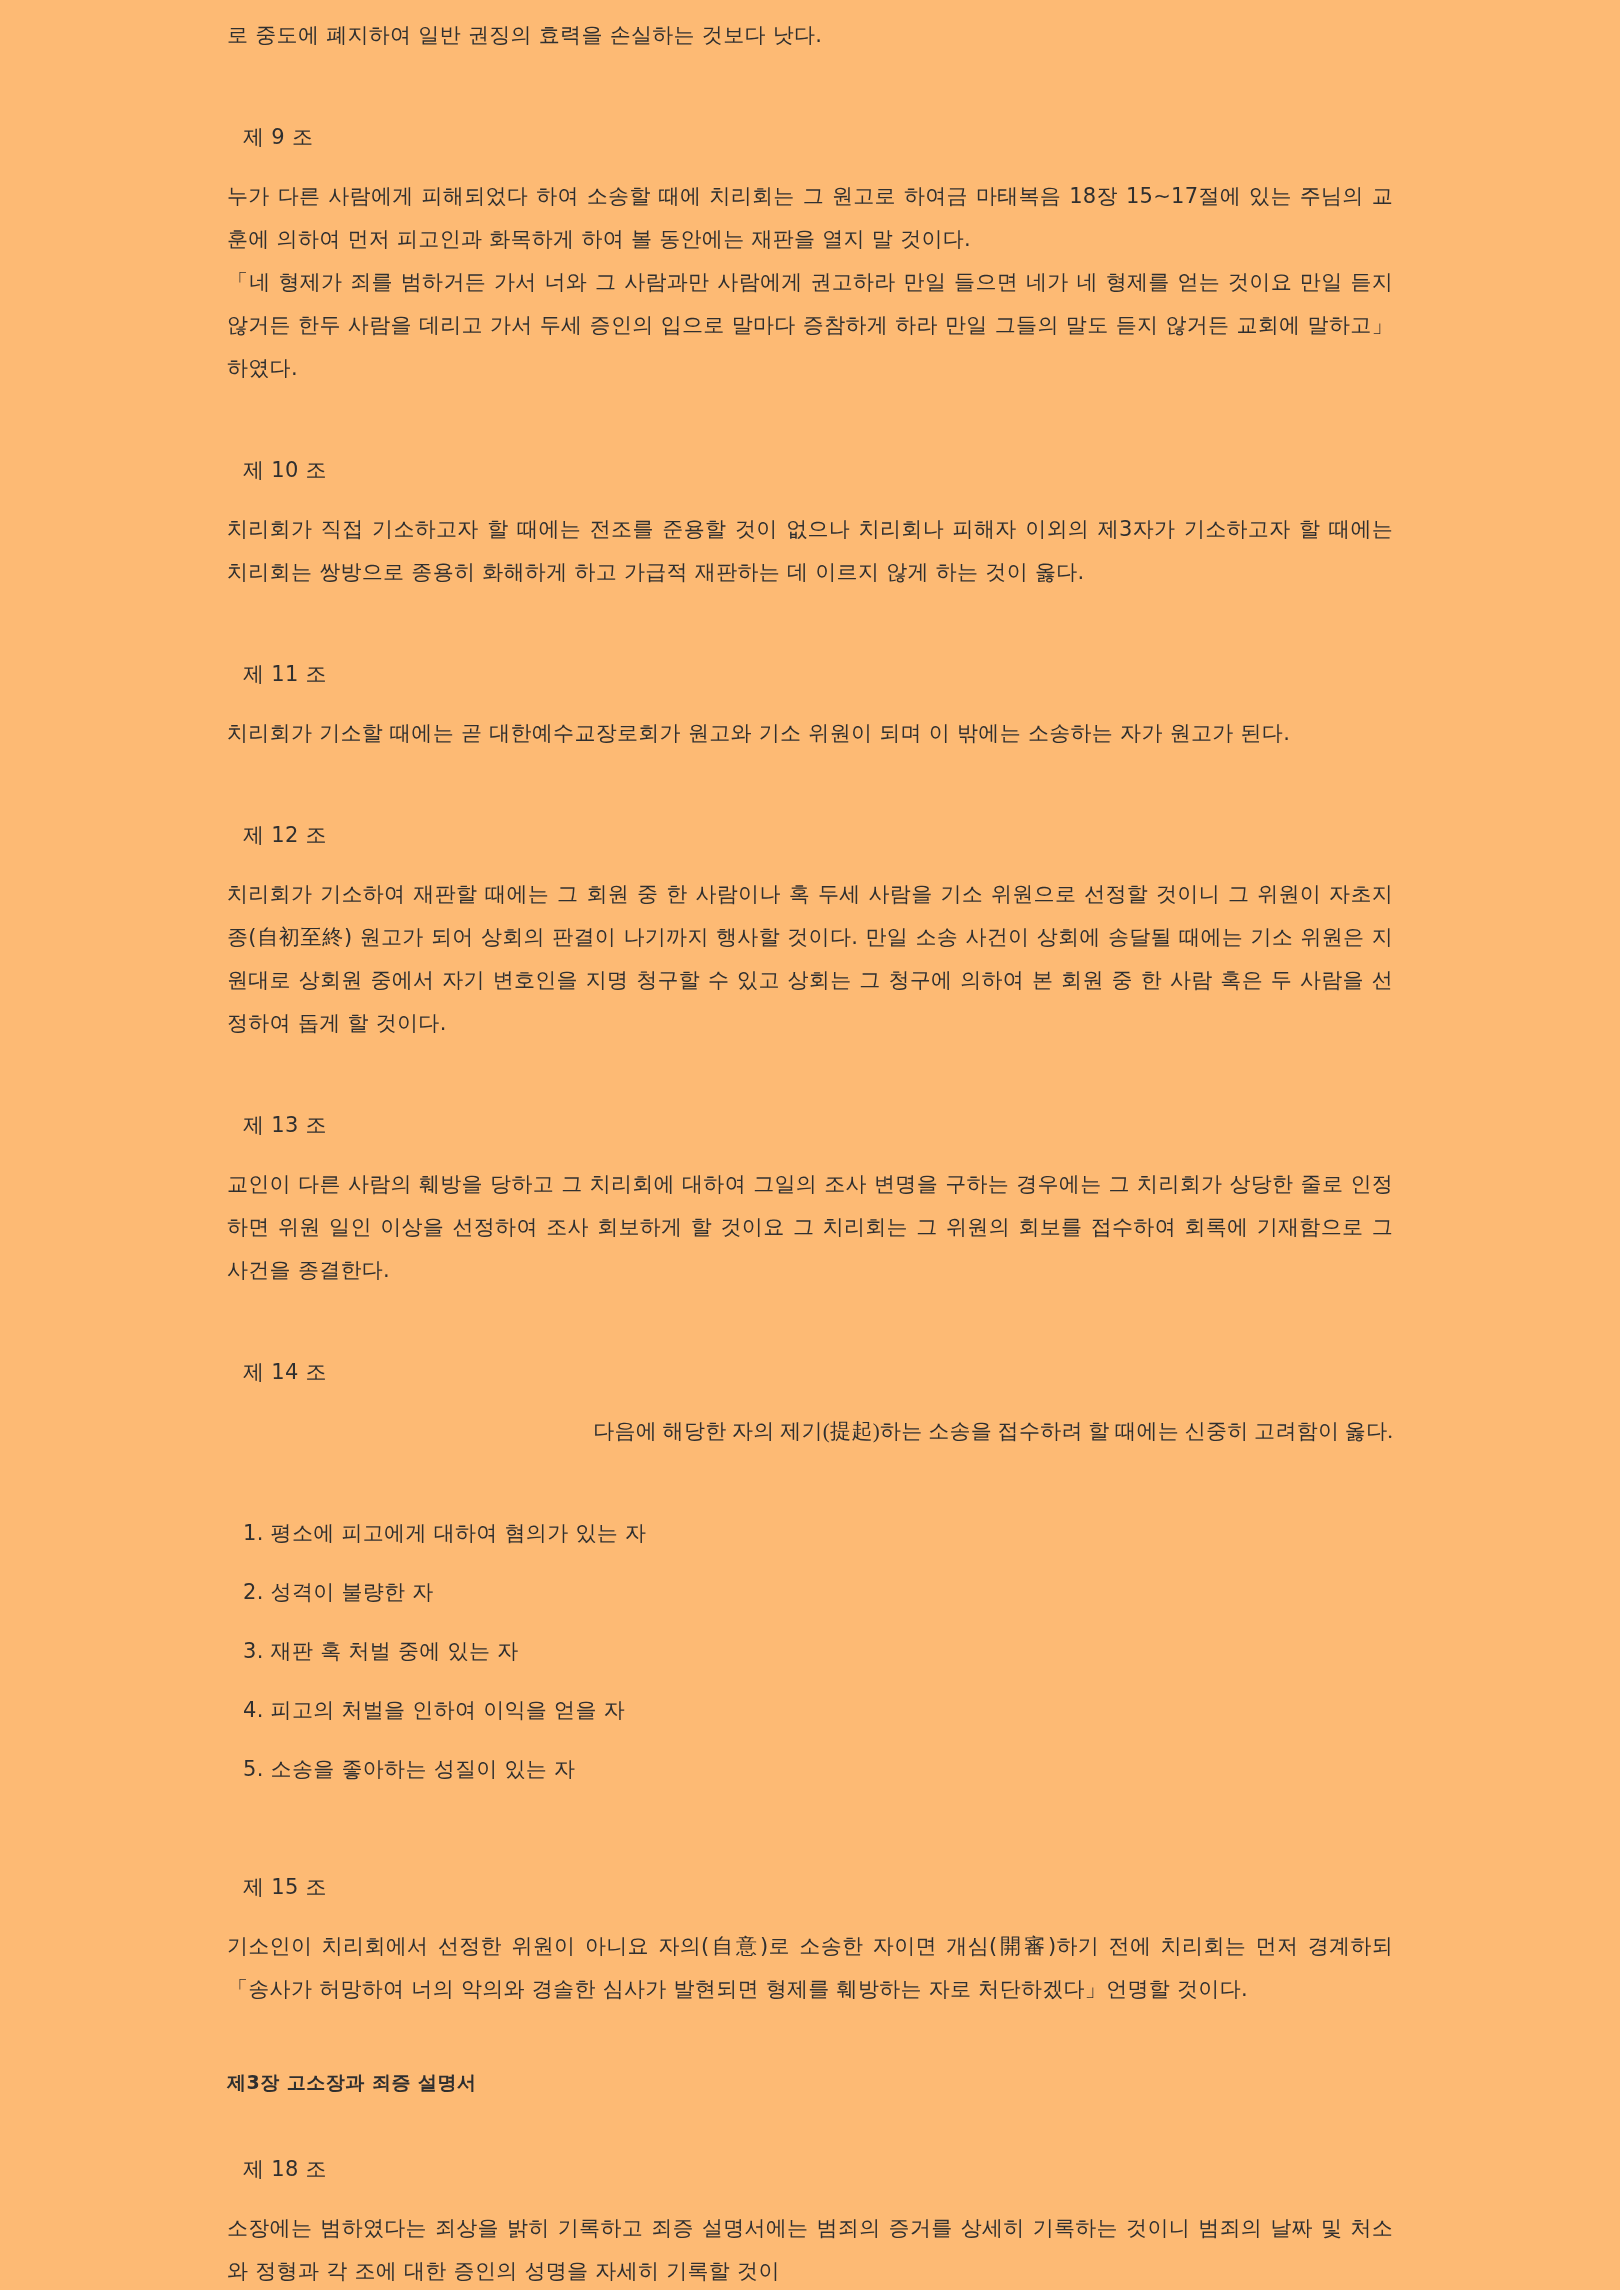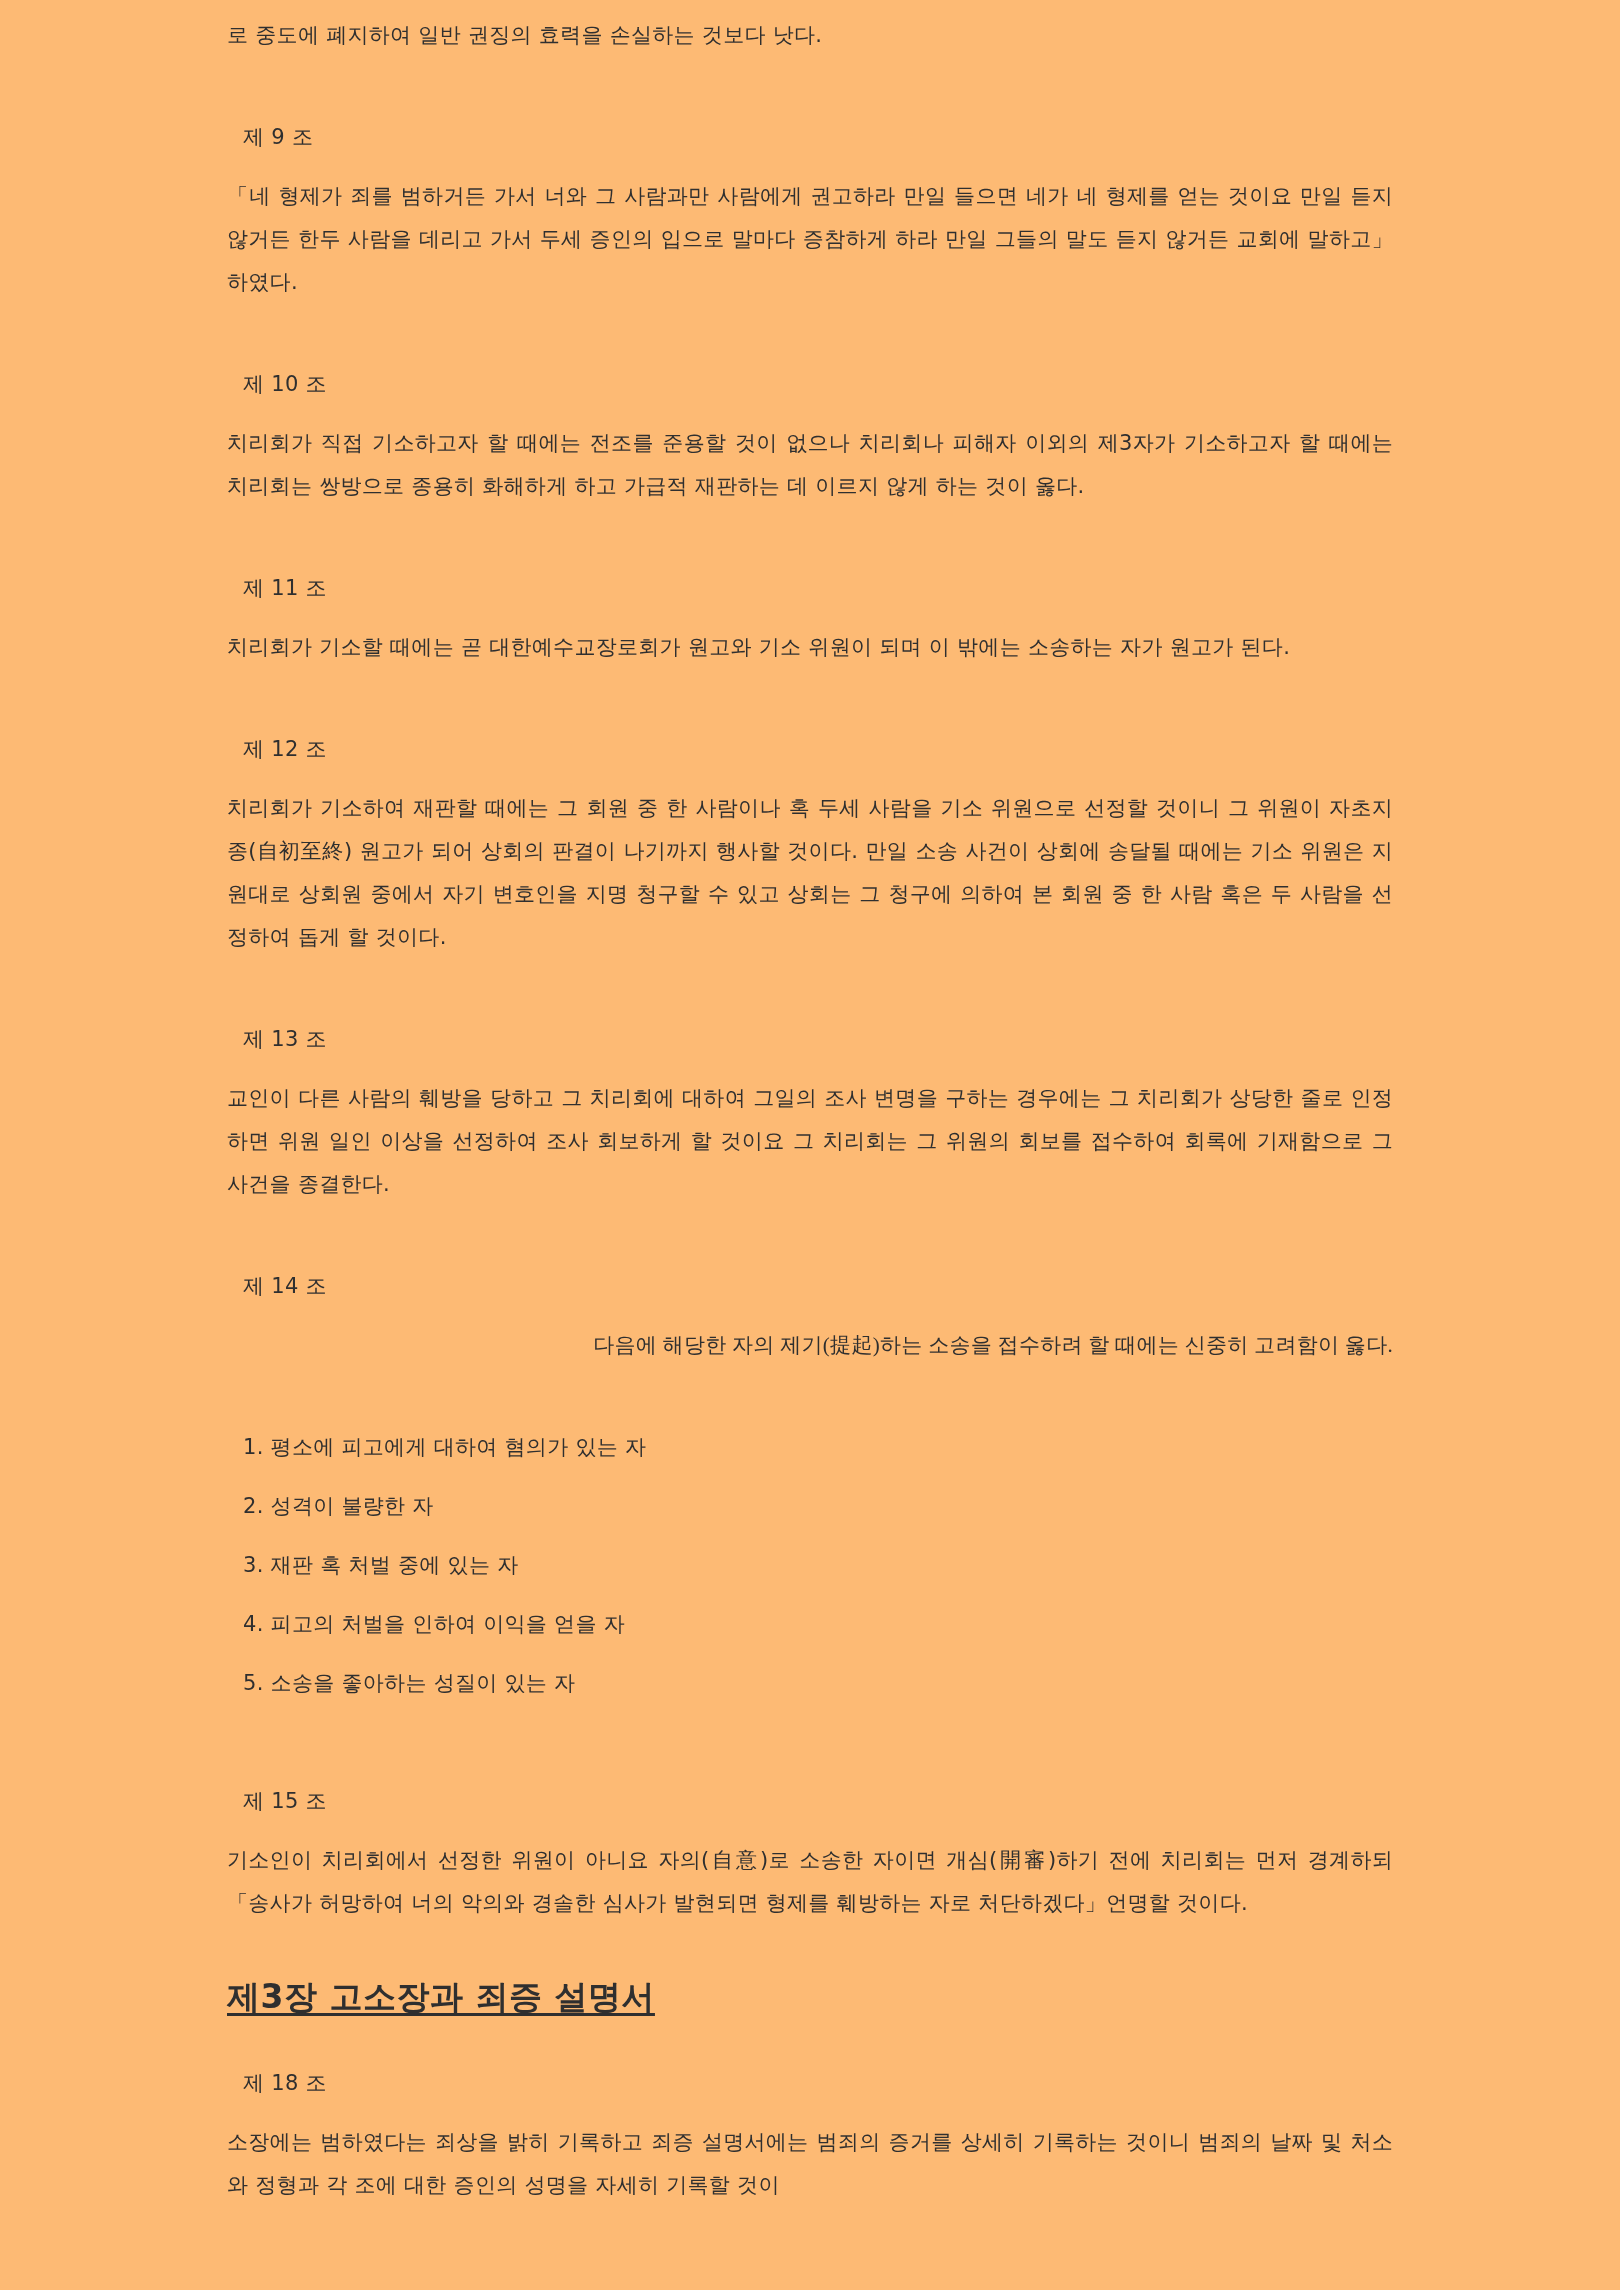--- a/index.html
+++ b/index.html
@@ -42,23 +42,22 @@
     letter-spacing: 0.3px;
   }
   .gap-sm { height: 43px; }
   .block { margin-bottom: 0; }
   .list {
     line-height: 43px;
     letter-spacing: 0.3px;
   }
   .chapter-title {
     font-weight: bold;
-    font-size: 33px;
+    font-size: 19px;
     letter-spacing: 0.5px;
-    text-decoration: underline;
     text-underline-offset: 4.9px;
     display: inline-block;
     line-height: 41px;
   }
   .chapter-wrap {
     margin-top: 51px;
     margin-bottom: 45px;
   }
   .last-para { }
 </style>
@@ -67,20 +66,21 @@
 
 <div class="page">
   <div class="doc-body">
 
     <p class="para">로 중도에 폐지하여 일반 권징의 효력을 손실하는 것보다 낫다.</p>
 
     <div class="gap-sm"></div>
 
     <div class="block">
       <p class="art-head">제 9 조</p>
+      <p class="para">누가 다른 사람에게 피해되었다 하여 소송할 때에 치리회는 그 원고로 하여금 마태복음 18장 15∼17절에 있는 주님의 교훈에 의하여 먼저 피고인과 화목하게 하여 볼 동안에는 재판을 열지 말 것이다.</p>
       <p class="para">「네 형제가 죄를 범하거든 가서 너와 그 사람과만 사람에게 권고하라 만일 들으면 네가 네 형제를 얻는 것이요 만일 듣지 않거든 한두 사람을 데리고 가서 두세 증인의 입으로 말마다 증참하게 하라 만일 그들의 말도 듣지 않거든 교회에 말하고」하였다.</p>
     </div>
 
     <div class="gap-sm"></div>
 
     <div class="block">
       <p class="art-head">제 10 조</p>
       <p class="para">치리회가 직접 기소하고자 할 때에는 전조를 준용할 것이 없으나 치리회나 피해자 이외의 제3자가 기소하고자 할 때에는 치리회는 쌍방으로 종용히 화해하게 하고 가급적 재판하는 데 이르지 않게 하는 것이 옳다.</p>
     </div>
 

